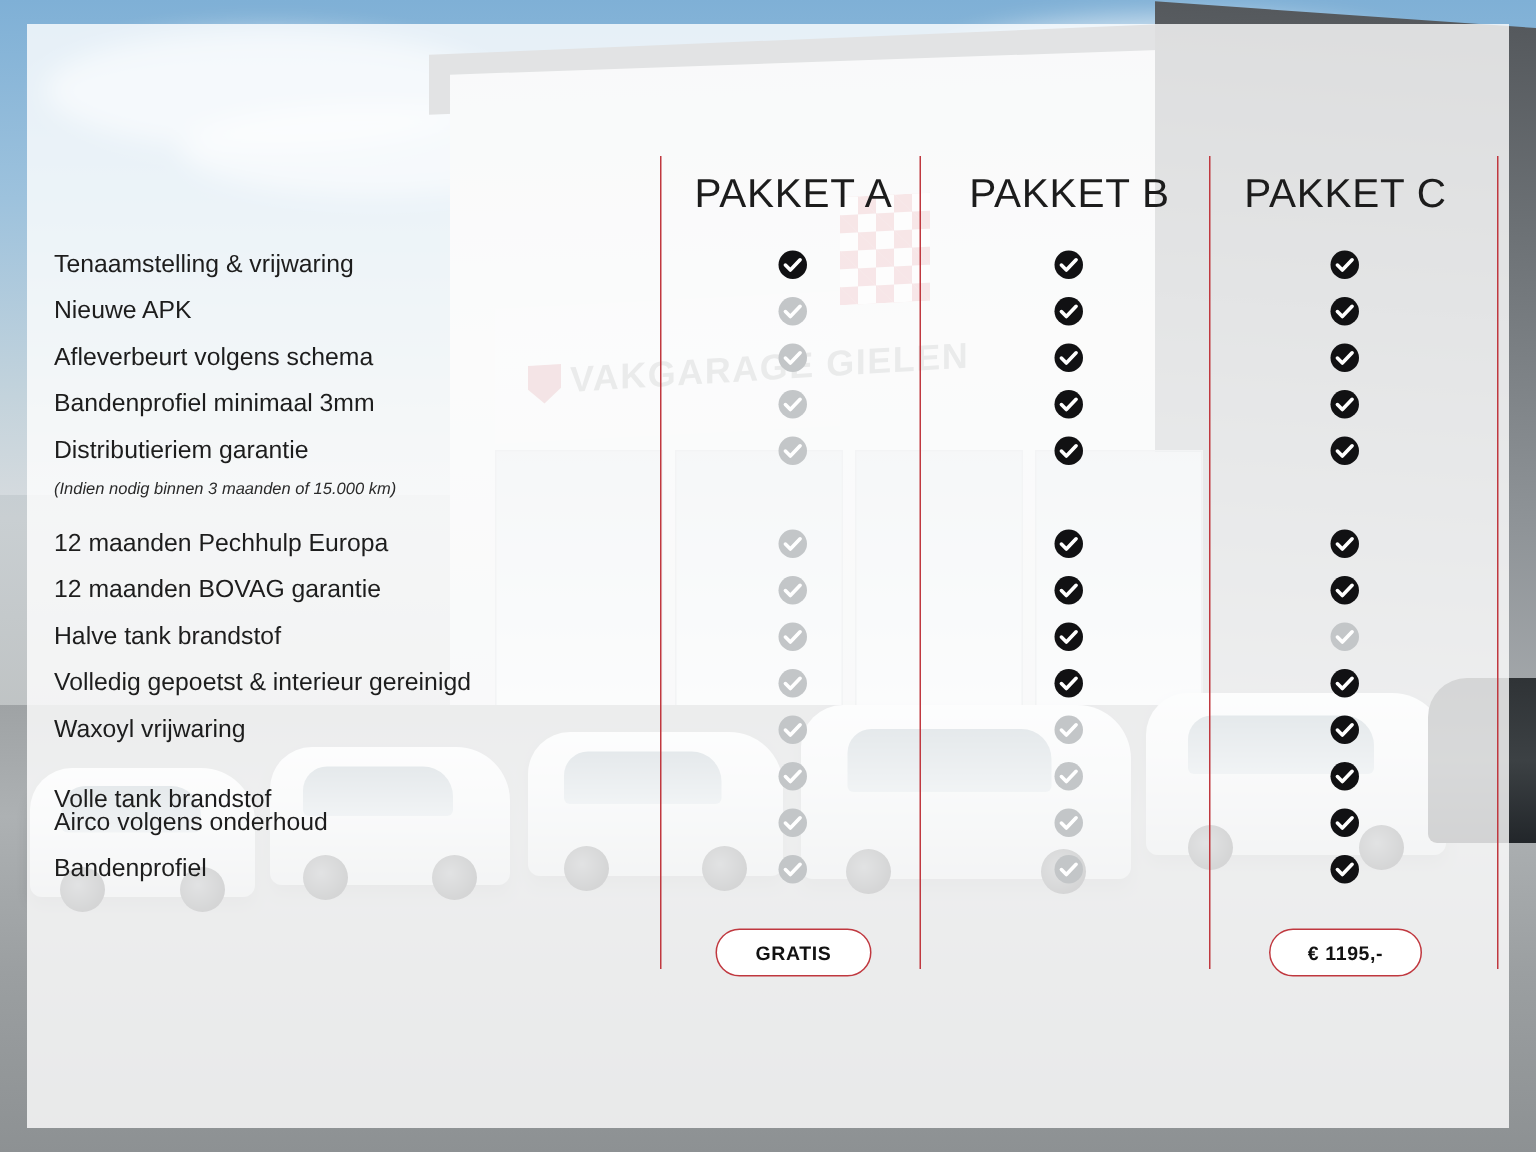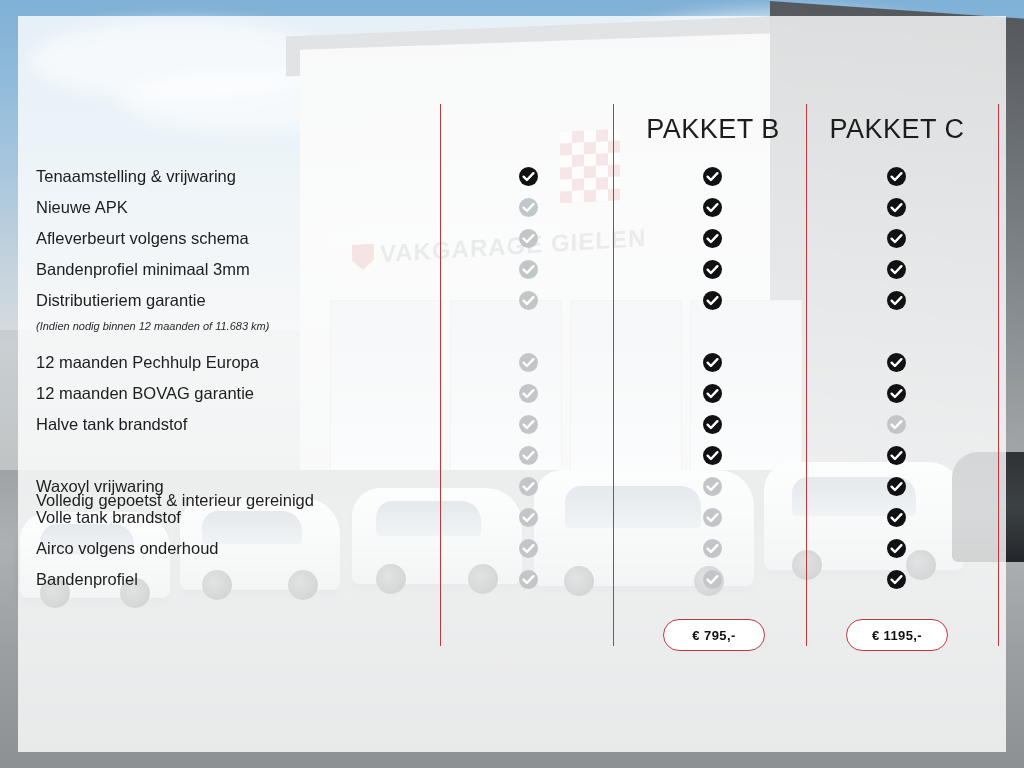--- a/index.html
+++ b/index.html
@@ -220,20 +220,21 @@
   </div>
   <div class="bg-dark-car" style="left:952px; top:452px; width:130px; height:110px;"></div>
 
   <div class="overlay"></div>
 
   <div class="col-divider" style="left:440px;"></div>
   <div class="col-divider" style="left:613px;"></div>
   <div class="col-divider" style="left:806px;"></div>
   <div class="col-divider" style="left:998px;"></div>
 
+  <div class="pkg-header" style="left:455px; width:148px;">PAKKET A</div>
   <div class="pkg-header" style="left:639px; width:148px;">PAKKET B</div>
   <div class="pkg-header" style="left:823px; width:148px;">PAKKET C</div>
 
   <div id="rows-layer">
       <div class="feature-label" style="top: 167px;">Tenaamstelling &amp; vrijwaring</div>
       <div class="mark on" style="left: 518.5px; top: 166.5px;">
         <svg width="19" height="19" viewBox="0 0 19 19">
           <path d="M4.6 9.7 L7.9 13.0 L14.4 6.2" fill="none" stroke="#ffffff" stroke-width="2.4" stroke-linecap="round" stroke-linejoin="round"></path>
         </svg>
       </div>
@@ -289,21 +290,21 @@
         <svg width="19" height="19" viewBox="0 0 19 19">
           <path d="M4.6 9.7 L7.9 13.0 L14.4 6.2" fill="none" stroke="#ffffff" stroke-width="2.4" stroke-linecap="round" stroke-linejoin="round"></path>
         </svg>
       </div>
       <div class="mark on" style="left: 886.5px; top: 259.5px;">
         <svg width="19" height="19" viewBox="0 0 19 19">
           <path d="M4.6 9.7 L7.9 13.0 L14.4 6.2" fill="none" stroke="#ffffff" stroke-width="2.4" stroke-linecap="round" stroke-linejoin="round"></path>
         </svg>
       </div>
       <div class="feature-label" style="top: 291px;">Distributieriem garantie</div>
-      <div class="feature-note" style="top: 320px;">(Indien nodig binnen 12 maanden of 11.683 km)</div>
+      <div class="feature-note" style="top: 320px;">(Indien nodig binnen 3 maanden of 15.000 km)</div>
       <div class="mark off" style="left: 518.5px; top: 290.5px;">
         <svg width="19" height="19" viewBox="0 0 19 19">
           <path d="M4.6 9.7 L7.9 13.0 L14.4 6.2" fill="none" stroke="#ffffff" stroke-width="2.4" stroke-linecap="round" stroke-linejoin="round"></path>
         </svg>
       </div>
       <div class="mark on" style="left: 702.5px; top: 290.5px;">
         <svg width="19" height="19" viewBox="0 0 19 19">
           <path d="M4.6 9.7 L7.9 13.0 L14.4 6.2" fill="none" stroke="#ffffff" stroke-width="2.4" stroke-linecap="round" stroke-linejoin="round"></path>
         </svg>
       </div>
@@ -353,21 +354,21 @@
       <div class="mark on" style="left: 702.5px; top: 414.5px;">
         <svg width="19" height="19" viewBox="0 0 19 19">
           <path d="M4.6 9.7 L7.9 13.0 L14.4 6.2" fill="none" stroke="#ffffff" stroke-width="2.4" stroke-linecap="round" stroke-linejoin="round"></path>
         </svg>
       </div>
       <div class="mark off" style="left: 886.5px; top: 414.5px;">
         <svg width="19" height="19" viewBox="0 0 19 19">
           <path d="M4.6 9.7 L7.9 13.0 L14.4 6.2" fill="none" stroke="#ffffff" stroke-width="2.4" stroke-linecap="round" stroke-linejoin="round"></path>
         </svg>
       </div>
-      <div class="feature-label" style="top: 446px; margin-top: 45px;">Volledig gepoetst &amp; interieur gereinigd</div>
+      <div class="feature-label" style="top: 446px;">Volledig gepoetst &amp; interieur gereinigd</div>
       <div class="mark off" style="left: 518.5px; top: 445.5px;">
         <svg width="19" height="19" viewBox="0 0 19 19">
           <path d="M4.6 9.7 L7.9 13.0 L14.4 6.2" fill="none" stroke="#ffffff" stroke-width="2.4" stroke-linecap="round" stroke-linejoin="round"></path>
         </svg>
       </div>
       <div class="mark on" style="left: 702.5px; top: 445.5px;">
         <svg width="19" height="19" viewBox="0 0 19 19">
           <path d="M4.6 9.7 L7.9 13.0 L14.4 6.2" fill="none" stroke="#ffffff" stroke-width="2.4" stroke-linecap="round" stroke-linejoin="round"></path>
         </svg>
       </div>
@@ -385,21 +386,21 @@
       <div class="mark off" style="left: 702.5px; top: 476.5px;">
         <svg width="19" height="19" viewBox="0 0 19 19">
           <path d="M4.6 9.7 L7.9 13.0 L14.4 6.2" fill="none" stroke="#ffffff" stroke-width="2.4" stroke-linecap="round" stroke-linejoin="round"></path>
         </svg>
       </div>
       <div class="mark on" style="left: 886.5px; top: 476.5px;">
         <svg width="19" height="19" viewBox="0 0 19 19">
           <path d="M4.6 9.7 L7.9 13.0 L14.4 6.2" fill="none" stroke="#ffffff" stroke-width="2.4" stroke-linecap="round" stroke-linejoin="round"></path>
         </svg>
       </div>
-      <div class="feature-label" style="top: 508px;">Volle tank brandstof</div>
+      <div class="feature-label" style="top: 524px;">Volle tank brandstof</div>
       <div class="mark off" style="left: 518.5px; top: 507.5px;">
         <svg width="19" height="19" viewBox="0 0 19 19">
           <path d="M4.6 9.7 L7.9 13.0 L14.4 6.2" fill="none" stroke="#ffffff" stroke-width="2.4" stroke-linecap="round" stroke-linejoin="round"></path>
         </svg>
       </div>
       <div class="mark off" style="left: 702.5px; top: 507.5px;">
         <svg width="19" height="19" viewBox="0 0 19 19">
           <path d="M4.6 9.7 L7.9 13.0 L14.4 6.2" fill="none" stroke="#ffffff" stroke-width="2.4" stroke-linecap="round" stroke-linejoin="round"></path>
         </svg>
       </div>
@@ -435,16 +436,16 @@
           <path d="M4.6 9.7 L7.9 13.0 L14.4 6.2" fill="none" stroke="#ffffff" stroke-width="2.4" stroke-linecap="round" stroke-linejoin="round"></path>
         </svg>
       </div>
       <div class="mark on" style="left: 886.5px; top: 569.5px;">
         <svg width="19" height="19" viewBox="0 0 19 19">
           <path d="M4.6 9.7 L7.9 13.0 L14.4 6.2" fill="none" stroke="#ffffff" stroke-width="2.4" stroke-linecap="round" stroke-linejoin="round"></path>
         </svg>
       </div>
     </div>
 
-  <div class="price-pill" style="left:663px; top:619px; width:100px;">€ 795,-</div>
+  <div class="price-pill" style="left:477px; top:619px; width:102px;">GRATIS</div>
   <div class="price-pill" style="left:846px; top:619px; width:100px;">€ 1195,-</div>
 
 </div>
 
 </body></html>

